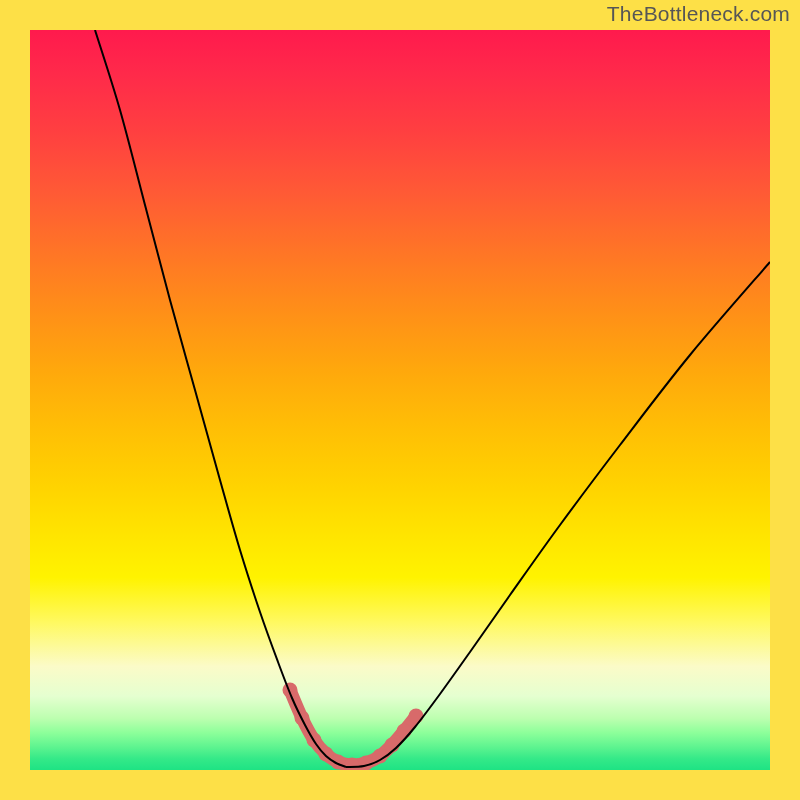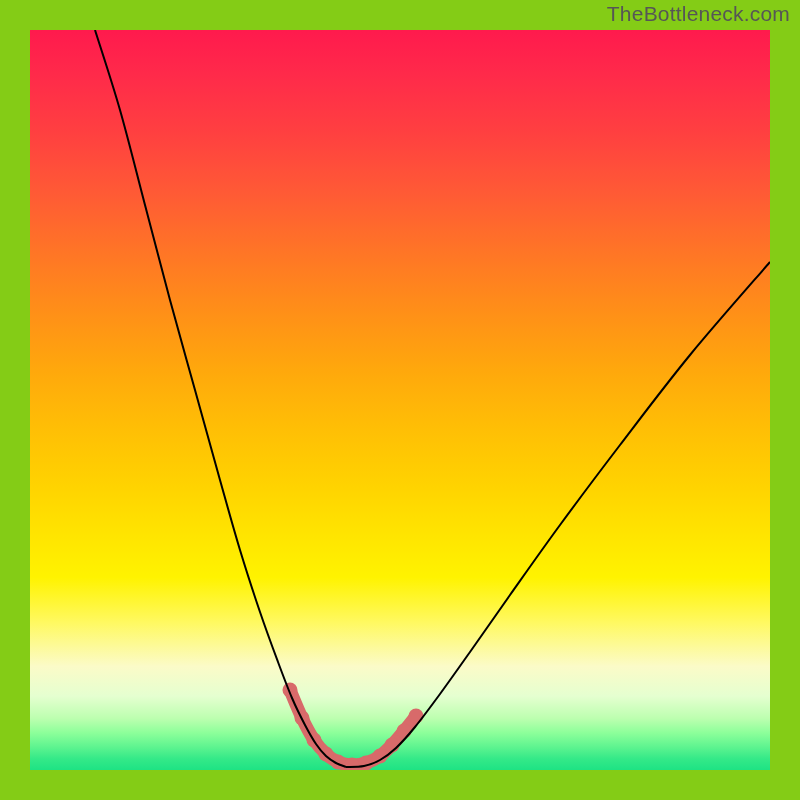--- a/index.html
+++ b/index.html
@@ -10,21 +10,21 @@
     background: #000;
     font-family: Arial, Helvetica, sans-serif;
     overflow: hidden;
   }
   .frame {
     position: absolute;
     left: 0;
     top: 0;
     width: 800px;
     height: 800px;
-    background: #84cc16;
+    background: #fde047;
   }
   .watermark {
     position: absolute;
     top: 2px;
     right: 10px;
     color: #565656;
     font-size: 21px;
     font-weight: 500;
     letter-spacing: 0.2px;
     z-index: 5;

